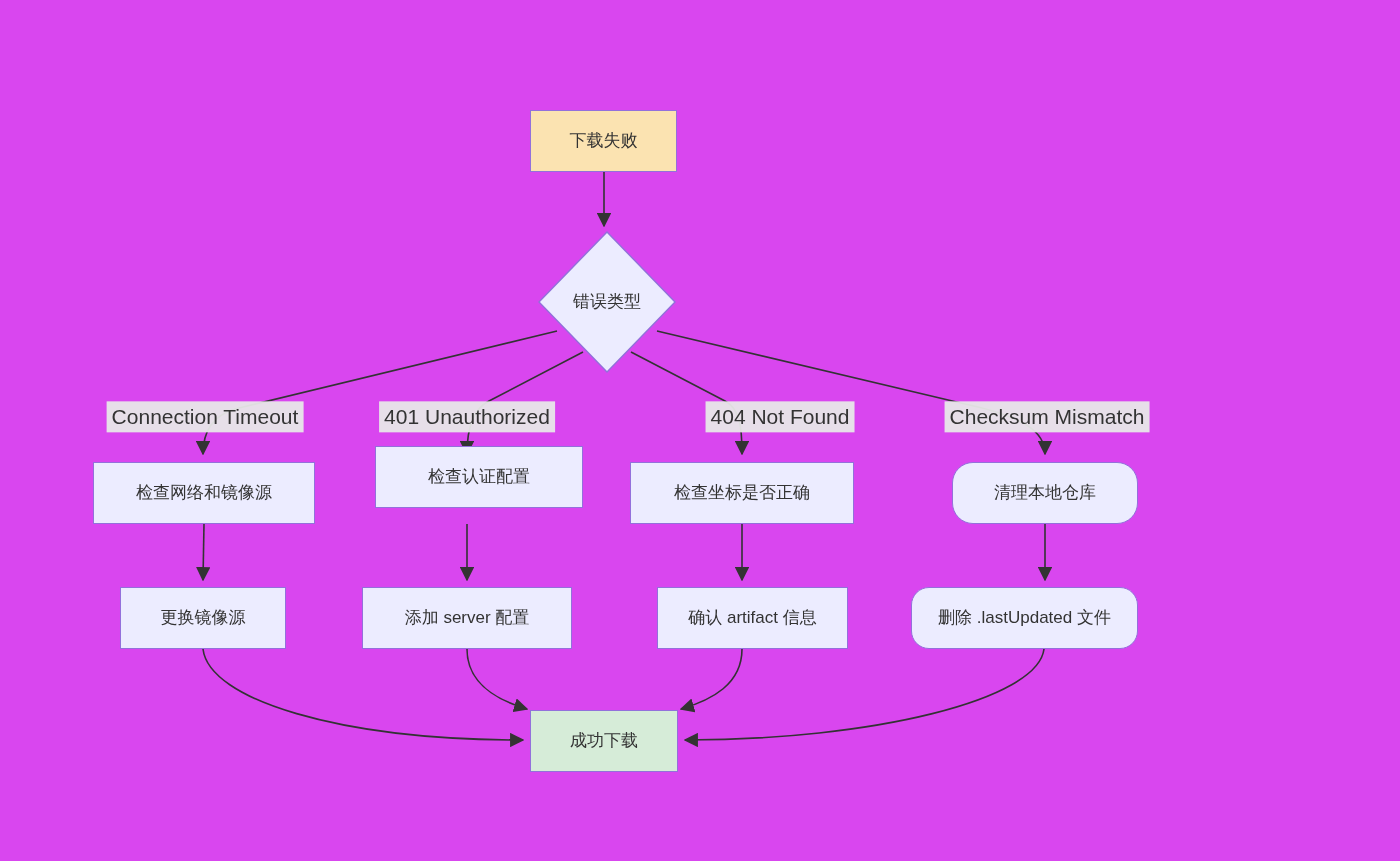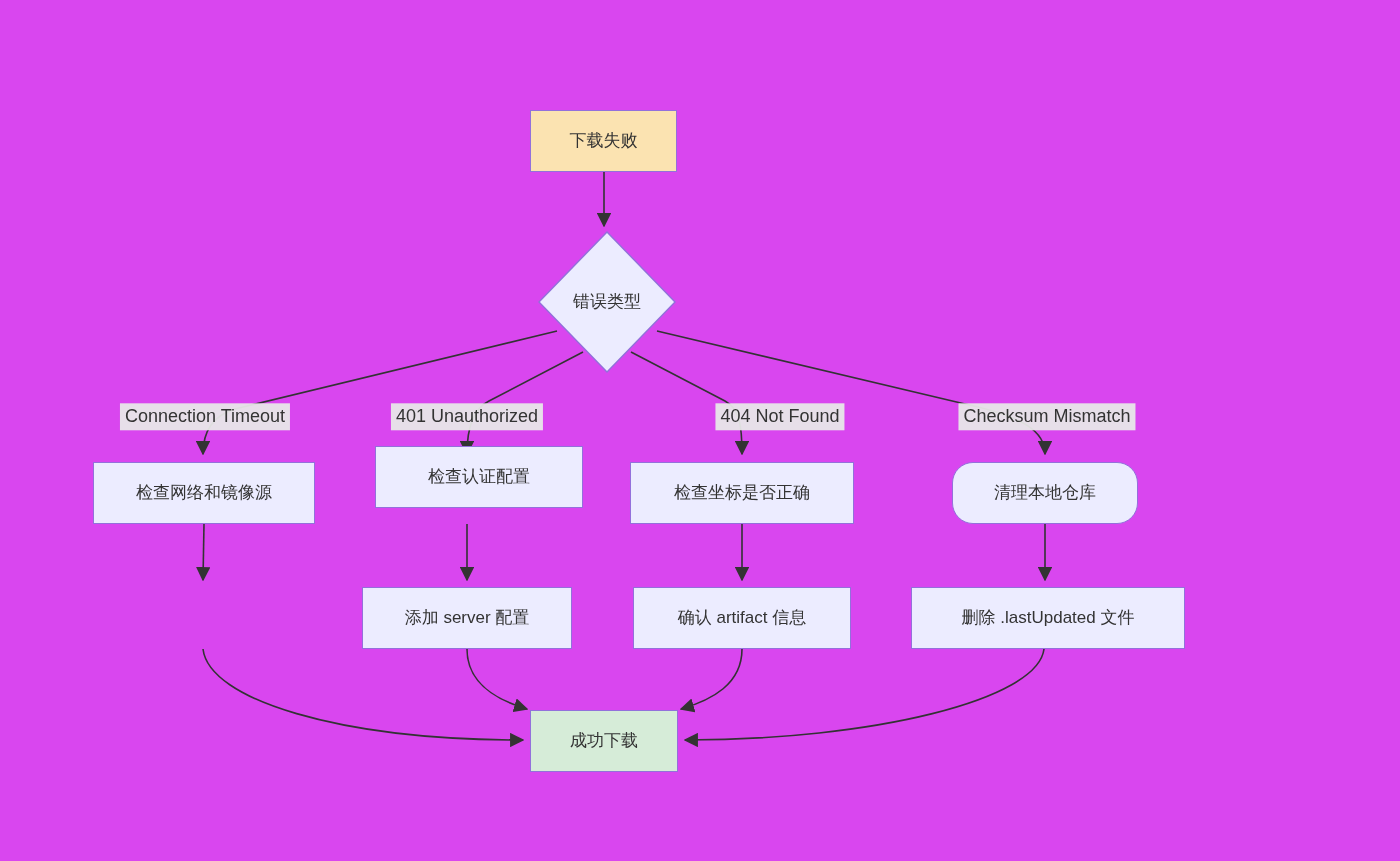--- a/index.html
+++ b/index.html
@@ -49,21 +49,21 @@
   }
   .node.diamond-label {
     background: transparent;
     border: none;
   }
   .edge-label {
     position: absolute;
     transform: translate(-50%, -50%);
     background: rgba(232, 232, 232, 0.95);
     color: #333333;
-    font-size: 18px;
+    font-size: 21px;
     padding: 2px 5px;
     white-space: nowrap;
     line-height: 1.3;
   }
 </style>
 </head>
 <body>
 
 <div class="canvas">
 
@@ -113,27 +113,30 @@
   <div class="node" style="left:375px; top:446px; width:208px; height:62px;">
     <span>检查认证配置</span>
   </div>
   <div class="node" style="left:630px; top:462px; width:224px; height:62px;">
     <span>检查坐标是否正确</span>
   </div>
   <div class="node" style="left:952px; top:462px; width:186px; height:62px;border-radius:21px;">
     <span>清理本地仓库</span>
   </div>
 
+  <div class="node" style="left:120px; top:587px; width:166px; height:62px;">
+    <span>更换镜像源</span>
+  </div>
   <div class="node" style="left:362px; top:587px; width:210px; height:62px;">
     <span>添加 server 配置</span>
   </div>
-  <div class="node" style="left:633px; top:587px; width:218px; height:62px;">
+  <div class="node" style="left:657px; top:587px; width:191px; height:62px;">
     <span>确认 artifact 信息</span>
   </div>
-  <div class="node" style="left:911px; top:587px; width:274px; height:62px;">
+  <div class="node" style="left:911px; top:587px; width:227px; height:62px;border-radius:18px;">
     <span>删除 .lastUpdated 文件</span>
   </div>
 
   <div class="node success" style="left:530px; top:710px; width:148px; height:62px;">
     <span>成功下载</span>
   </div>
 
 </div>
 
 </body></html>

